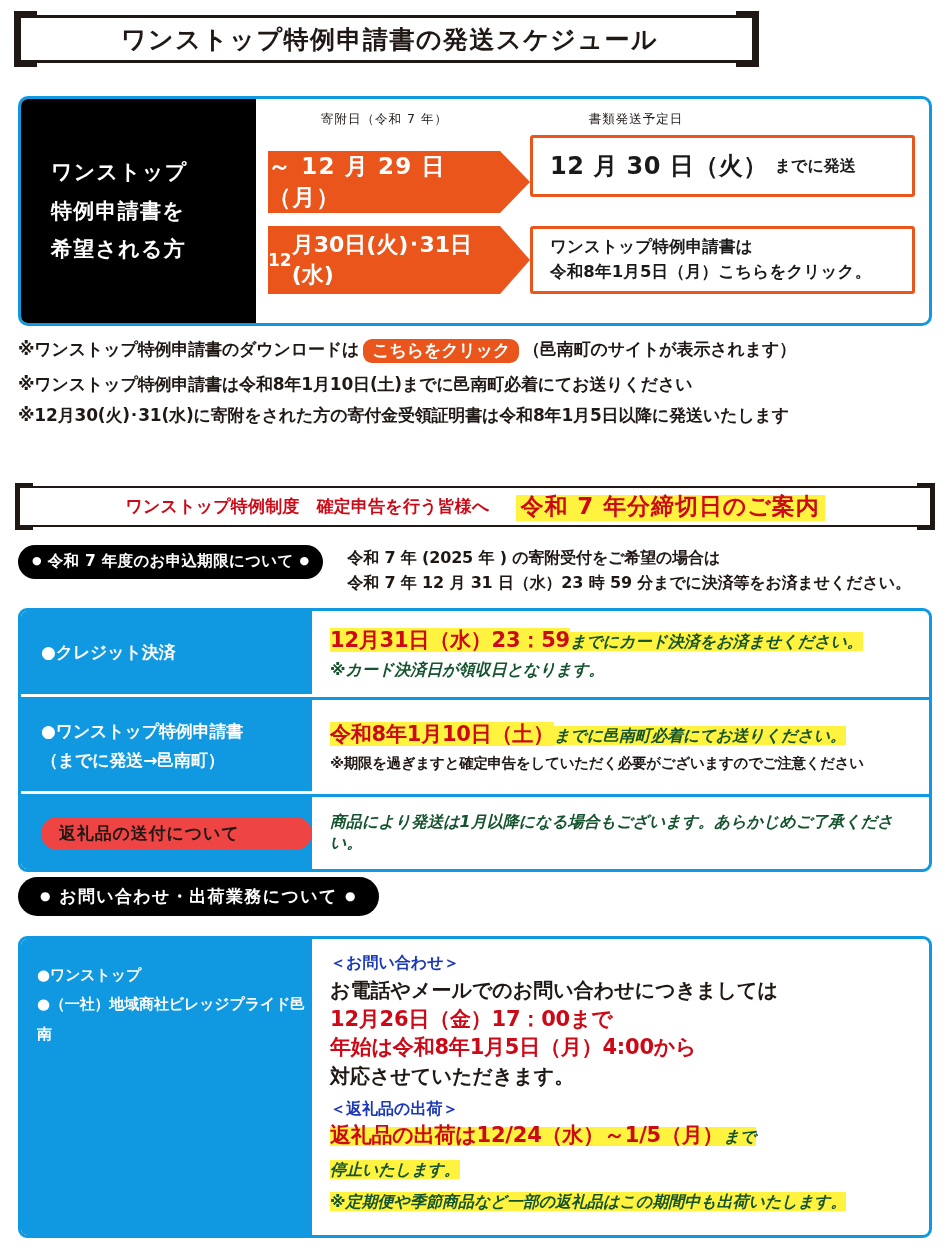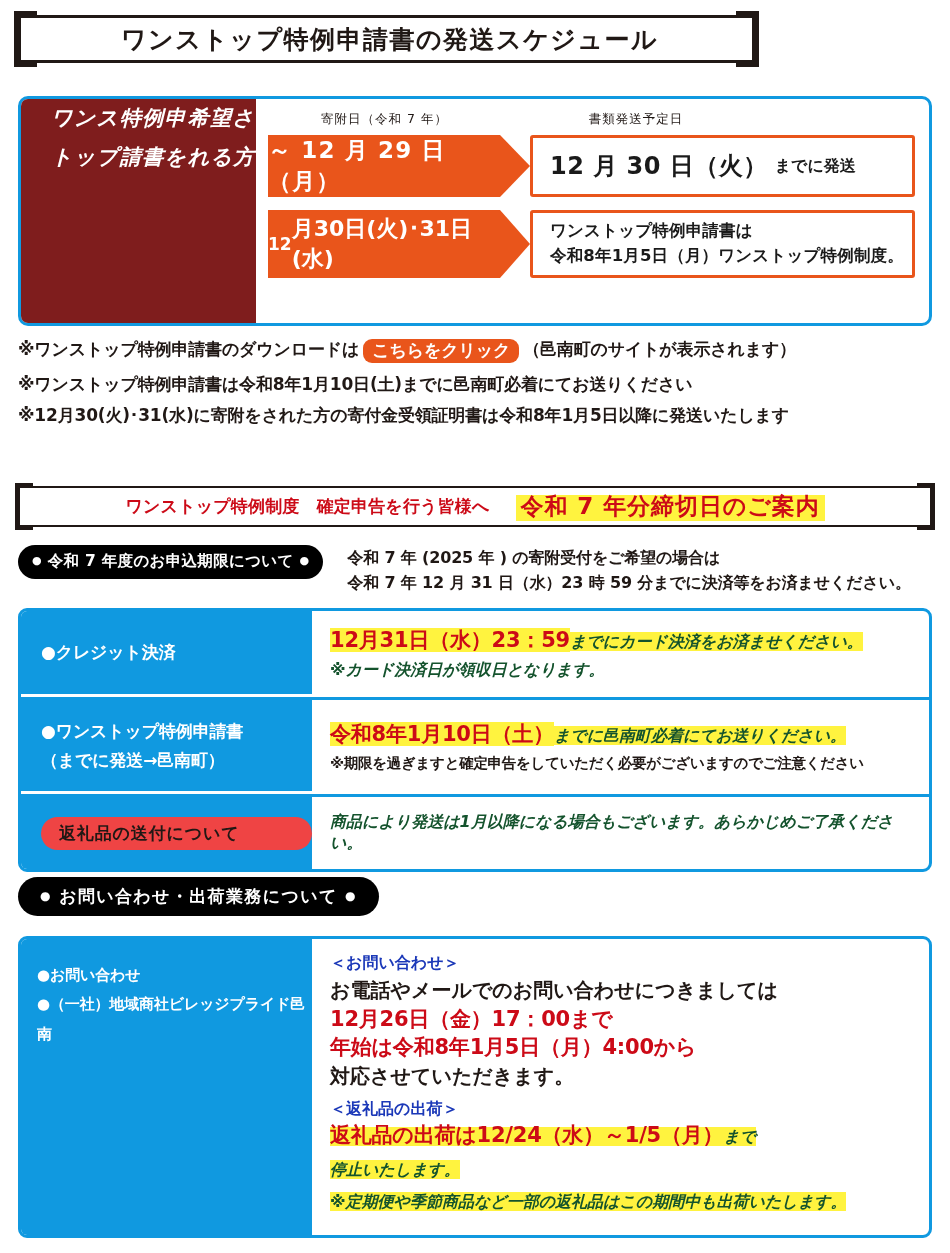--- a/index.html
+++ b/index.html
@@ -34,24 +34,24 @@
   
   #head1{width:745px;height:56px;margin:11px 0 0 14px;}
   #head1 .bk-title{font-size:25px;color:#201815;letter-spacing:.06em;padding-left:6px;}
 
   .panel1{
     position:absolute;left:18px;top:85px;width:914px;height:230px;
     background:#ffffff;border:3px solid #1099e0;border-radius:10px;
     box-sizing:border-box;display:flex;overflow:hidden;
   }
   .panel1-left{
-    width:235px;flex:0 0 235px;background:#7f1d1d;color:#fff;
-    display:flex;flex-direction:row;justify-content:center;
+    width:235px;flex:0 0 235px;background:#000000;color:#fff;
+    display:flex;flex-direction:column;justify-content:center;
     padding-left:30px;box-sizing:border-box;
-    font-size:21px;font-weight:bold;line-height:1.85;letter-spacing:.06em;font-style:italic;
+    font-size:21px;font-weight:bold;line-height:1.85;letter-spacing:.06em;
   }
   .panel1-right{flex:1;position:relative;padding:6px 14px 0 12px;box-sizing:border-box;}
 
   .col-heads{display:flex;font-size:12.5px;color:#201815;letter-spacing:.08em;padding:6px 0 7px 0;}
   .col-heads .ch1{width:233px;text-align:center;}
   .col-heads .ch2{width:270px;text-align:center;}
 
   .arrow-row{display:flex;align-items:stretch;margin-bottom:13px;}
   .arrow-chip{
     position:relative;background:#e9551b;color:#fff;
@@ -60,21 +60,21 @@
   }
   .arrow-chip:after{
     content:"";position:absolute;left:100%;top:0;
     border-style:solid;border-color:transparent transparent transparent #e9551b;
   }
   .arrow-body{
     flex:1;margin-left:30px;border:3px solid #e9551b;border-radius:3px;
     background:#fff;display:flex;align-items:center;box-sizing:border-box;
     padding-left:17px;
   }
-  .row-a .arrow-chip{width:232px;height:62px;font-size:23px;letter-spacing:.05em;}
+  .row-a .arrow-chip{width:232px;height:62px;font-size:23px;letter-spacing:.05em;margin-top:16px;}
   .row-a .arrow-chip:after{border-width:31px 0 31px 30px;}
   .row-a .arrow-body{height:62px;font-size:24px;font-weight:bold;letter-spacing:.02em;}
   .row-a .arrow-body .small{font-size:16px;font-weight:bold;margin-left:7px;letter-spacing:0;}
 
   .row-b .arrow-chip{width:232px;height:68px;font-size:22px;letter-spacing:0;}
   .row-b .arrow-chip:after{border-width:34px 0 34px 30px;}
   .row-b .arrow-chip .mo{font-size:17px;}
   .row-b .arrow-body{height:68px;font-size:16.5px;font-weight:bold;line-height:1.5;letter-spacing:.01em;}
 
   
@@ -205,21 +205,21 @@
       </div>
 
       <div class="arrow-row row-b">
         <div class="arrow-chip">
           <span class="mo">12</span>
             <span>月30日(火)･31日(水)</span>
         </div>
         <div class="arrow-body">
           <div>
             <div>ワンストップ特例申請書は</div>
-            <div>令和8年1月5日（月）ワンストップ特例制度。</div>
+            <div>令和8年1月5日（月）こちらをクリック。</div>
           </div>
         </div>
       </div>
 
     </div>
   </div>
 
   <div class="notes">
     <div class="note-line">
       <span>※ワンストップ特例申請書のダウンロードは</span><span class="click-chip">こちらをクリック</span><span>（邑南町のサイトが表示されます）</span>
@@ -290,21 +290,21 @@
 
   <div class="pill-black2">
     <span class="dot">●</span>
     <span>お問い合わせ・出荷業務について</span>
     <span class="dot">●</span>
   </div>
 
   <div class="panel3">
 
     <div class="panel3-left">
-      <div>●お問い合わせ</div>
+      <div>●ワンストップ</div>
       <div>●（一社）地域商社ビレッジプライド邑南</div>
     </div>
 
     <div class="panel3-right">
       <div class="blue-label">＜お問い合わせ＞</div>
       <div class="p3-plain">お電話やメールでのお問い合わせにつきましては</div>
       <div class="p3-red-big nowrap">12月26日（金）17：00まで</div>
       <div class="p3-red-big nowrap">年始は令和8年1月5日（月）4:00から</div>
       <div class="p3-plain">対応させていただきます。</div>
       <div class="gap6"></div>

